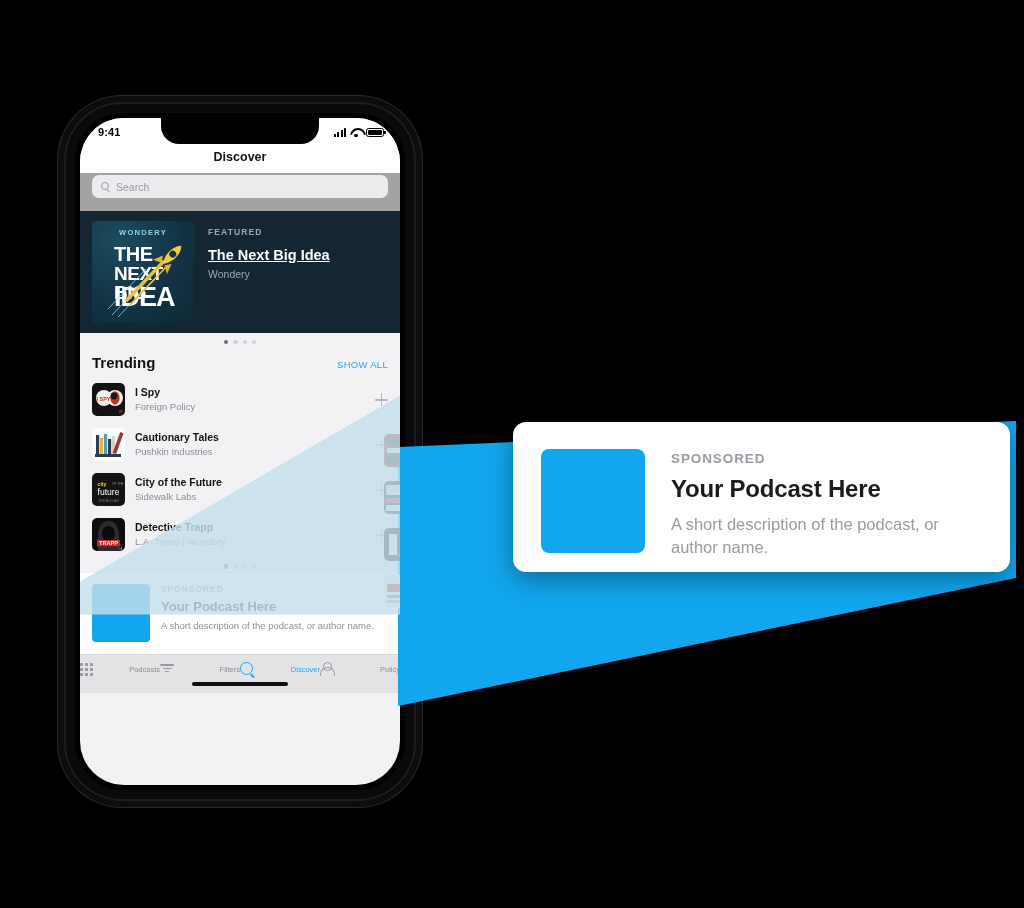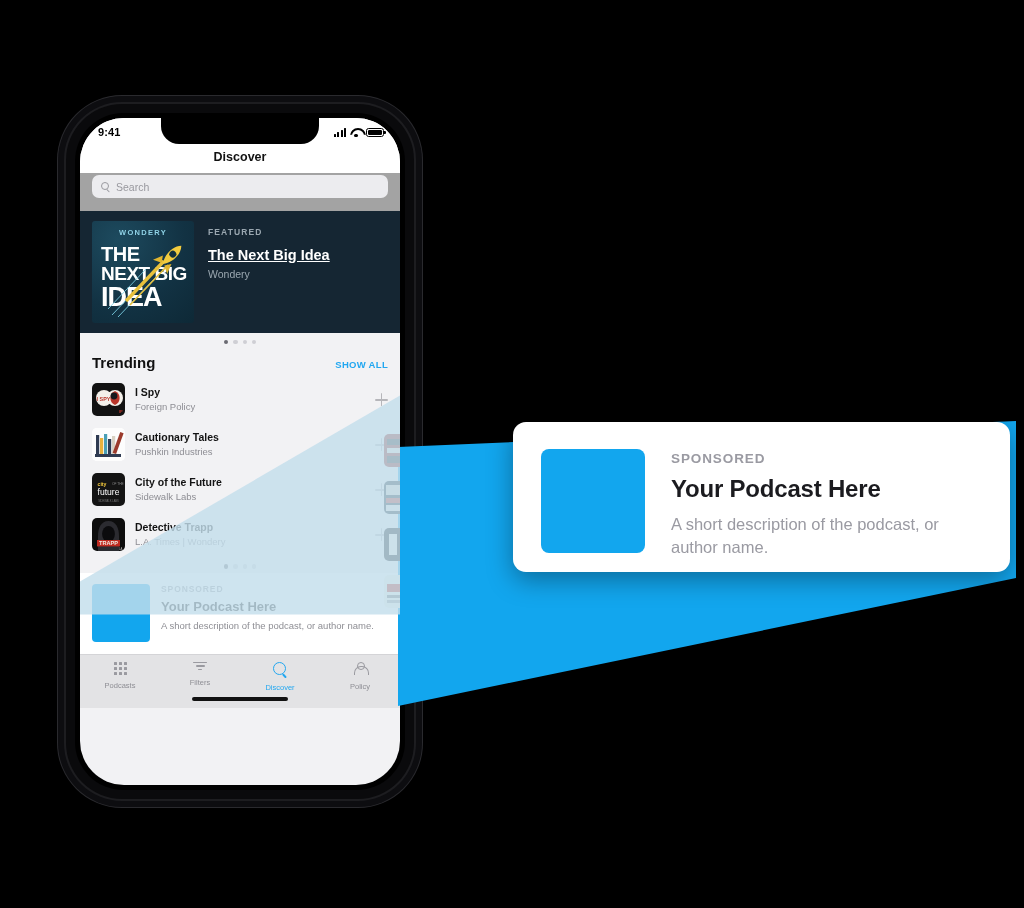--- a/index.html
+++ b/index.html
@@ -98,21 +98,21 @@
     width: 102px; height:102px; flex:none; border-radius: 3px;
     background: radial-gradient(120% 120% at 25% 18%, #1d4a5e 0%, #123243 55%, #0d2734 100%);
     position:relative; overflow:hidden;
     font-family:"Liberation Sans", sans-serif;
   }
   .hero-art .wondery {
     position:absolute; top:7px; left:0; right:0; text-align:center;
     font-size: 7.5px; font-weight:bold; color:#8fd2e6; letter-spacing:1.3px;
   }
   .hero-art .l1, .hero-art .l2, .hero-art .l3 {
-    position:absolute; left:9px; right:6px; color:#fff; font-weight:bold; line-height:1;
+    position:absolute; left:22px; right:6px; color:#fff; font-weight:bold; line-height:1;
   }
   .hero-art .l1 { top:23px; font-size:20px; letter-spacing:-0.5px; }
   .hero-art .l2 { top:43px; font-size:19px; letter-spacing:-0.5px; }
   .hero-art .l3 { top:63px; font-size:27px; letter-spacing:-1px; }
   .rocket {
     position:absolute; left:14px; bottom:4px; width:88px; height:88px; pointer-events:none;
   }
   .hero-meta { padding-top: 6px; }
   .hero-kicker { font-size:8.5px; font-weight:bold; color:#9aa7b0; letter-spacing:1.1px; }
   .hero-title { font-size:14.5px; font-weight:bold; color:#ffffff; margin-top:10px;text-decoration:underline; }
@@ -120,21 +120,21 @@
 
   .dots { display:flex; justify-content:center; gap:5px; padding: 7px 0 4px; background:#f2f2f4; }
   .dots.on-hero { background: #f2f2f4; }
   .dot { width:4.4px; height:4.4px; border-radius:50%; background:#cfcfd4; }
   .dot.active { background:#6b6b72; }
 
   
   .trending { background:#f2f2f4; padding: 3px 12px 0; }
   .trend-head { display:flex; align-items:baseline; justify-content:space-between; padding: 3px 0 6px; }
   .trend-title { font-size: 15px; font-weight:bold; color:#111; }
-  .show-all { font-size: 9.5px; font-weight:bold; color:#22a7f0; letter-spacing:.3px; }
+  .show-all { font-size: 9.5px; font-weight:normal; color:#22a7f0; letter-spacing:.3px; }
 
   .row { display:flex; align-items:center; gap:10px; padding: 6px 0; }
   .row-art { width: 33px; height:33px; flex:none; border-radius:5px; overflow:hidden; position:relative; background:#fff; }
   .row-txt { flex:1; min-width:0; }
   .row-name { font-size: 10.5px; font-weight:bold; color:#131313; line-height:1.25; }
   .row-auth { font-size: 9.5px; color:#8e8e94; line-height:1.35; margin-top:1px; }
   .plus { width:13px; height:13px; flex:none; position:relative; opacity:.45; }
   .plus::before, .plus::after { content:""; position:absolute; background:#6f6f76; border-radius:1px; }
   .plus::before { left:0; top:5.8px; width:13px; height:1.4px; }
   .plus::after { top:0; left:5.8px; height:13px; width:1.4px; }
@@ -150,21 +150,21 @@
   .sp-art { width: 58px; height:58px; flex:none; border-radius:4px; }
   .sp-kicker { font-size:8.5px; font-weight:bold; color:#97979d; letter-spacing:.9px; }
   .sp-title { font-size:13px; font-weight:bold; color:#121212; margin-top:5px; }
   .sp-desc { font-size:9.5px; color:#8e8e94; margin-top:5px; line-height:1.45; }
 
   
   .tabbar {
     background:#e3e3e5; display:flex; padding: 7px 0 5px;
     border-top:0.5px solid #d4d4d7;
   }
-  .tab { flex:1; display:flex; flex-direction:column; align-items:center; gap:6px; }
+  .tab { flex:1; display:flex; flex-direction:row; align-items:center; gap:17px;justify-content:space-between; }
   .tab-label { font-size:7.5px; color:#8e8e94; }
   .tab.active .tab-label { color:#22a7f0; }
   .grid-ico { display:grid; grid-template-columns: repeat(3, 3px); gap:2px; }
   .grid-ico i { display:block; width:3px; height:3px; background:#9a9aa0; border-radius:.6px; }
   .filter-ico { width:14px; height:10px; display:flex; flex-direction:column; align-items:center; gap:2px; }
   .filter-ico i { display:block; height:1.4px; background:#9a9aa0; border-radius:1px; }
   .filter-ico i:nth-child(1){width:14px} .filter-ico i:nth-child(2){width:9px} .filter-ico i:nth-child(3){width:4px}
   .mag-ico { width:15px; height:15px; position:relative; }
   .mag-ico::before { content:""; position:absolute; left:0; top:0; width:11px; height:11px; border:1.7px solid #22a7f0; border-radius:50%; }
   .mag-ico::after { content:""; position:absolute; right:0; bottom:0.5px; width:5.2px; height:1.7px; background:#22a7f0; transform:rotate(45deg); border-radius:1px; }

